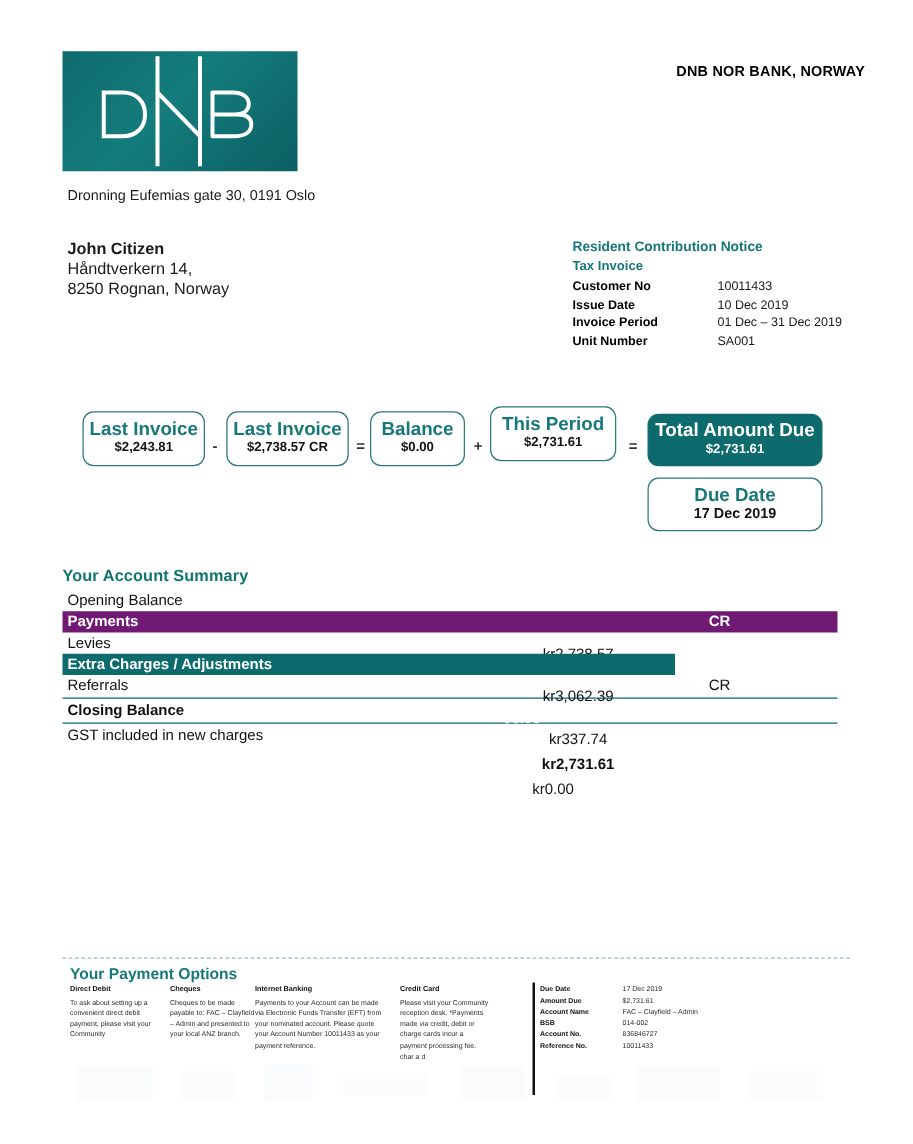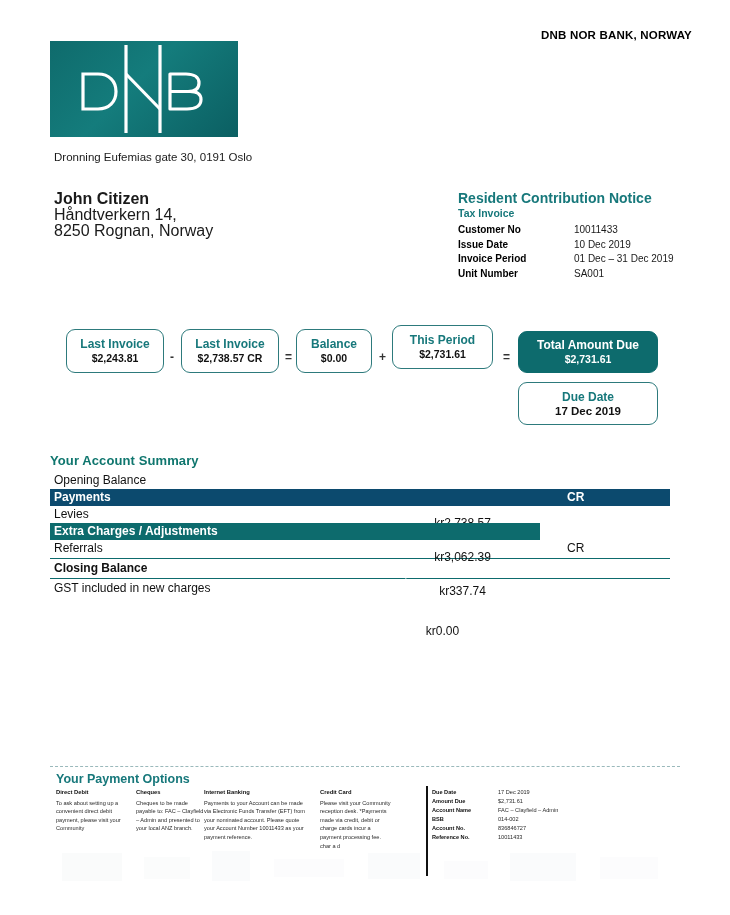--- a/index.html
+++ b/index.html
@@ -29,55 +29,55 @@
     width: 188px;
     height: 96px;
     background: linear-gradient(135deg, #0f6b6c 0%, #147c7c 45%, #0b5f62 100%);
     overflow: hidden;
   }
   .logo-svg { display:block; width:188px; height:96px; }
 
   .bank-name {
     position: absolute;
     right: 38px;
-    top: 29px;
+    top: 52px;
     font-size: 11.5px;
     font-weight: bold;
     letter-spacing: 0.2px;
     color: #000000;
   }
 
   .street-address {
     position: absolute;
     left: 54px;
     top: 151px;
     font-size: 11.5px;
     color: #1a1a1a;
   }
 
   
   .customer {
     position: absolute;
     left: 54px;
     top: 191px;
-    font-size: 16px;
+    font-size: 13px;
     line-height: 16px;
     color: #1a1a1a;
   }
   .customer .name { font-weight: bold; }
 
   
   .meta {
     position: absolute;
     left: 458px;
     top: 191px;
     font-size: 10.5px;
     line-height: 14.6px;
   }
-  .meta .t1 { color:#17787b; font-weight:bold; font-size:14px; }
+  .meta .t1 { color:#17787b; font-weight:bold; font-size:11px; }
   .meta .t2 { color:#17787b; font-weight:bold; font-size:10.5px; }
   .meta table { border-collapse: collapse; margin-top:3px; }
   .meta td { padding:0; font-size:10px; line-height:14.6px; vertical-align: top;}
   .meta td.k { font-weight: bold; color:#000; width:116px; }
   .meta td.v { font-weight: normal; color:#1a1a1a; }
 
   
   .boxrow {
     position: absolute;
     left: 0; top: 320px;
@@ -91,21 +91,21 @@
     background: #ffffff;
     text-align: center;
     display: flex;
     flex-direction: column;
     align-items: center;
     justify-content: center;
   }
   .obox .lbl {
     color: #17787b;
     font-weight: bold;
-    font-size: 12px;
+    font-size: 15px;
     line-height: 14px;
   }
   .obox .amt {
     color: #111111;
     font-weight: bold;
     font-size: 10.5px;
     line-height: 14px;
   }
   .obox.filled {
     background: #0d6b6d;
@@ -146,21 +146,21 @@
   }
   .srow .val {
     position: absolute; left: 320px; width: 185px;
     text-align: center;
     margin-top: 43px;
   }
   .srow .cr {
     position: absolute; left: 517px; width: 30px;
     text-align: left;
   }
-  .srow.hl { background: #0c4a6e; color: #ffffff; font-weight: bold; }
+  .srow.hl { background: #701a75; color: #ffffff; font-weight: bold; }
   .srow.hl .lab, .srow.hl .val, .srow.hl .cr { color:#ffffff; }
   .srow.hl-short { background: transparent; }
   .srow.hl-short .bandbg {
     position:absolute; left:0; top:0; height:17px; width:490px;
     background:#0d6b6d;
   }
   .srow.hl-short .lab, .srow.hl-short .val { color:#ffffff; font-weight:bold; z-index:2;}
   .srow.bold { font-weight: bold; }
   .rule {
     height: 0; border-top: 1.6px solid #0d6b6d; margin: 1px 0 1px 0;
@@ -341,20 +341,21 @@
   <div class="srow">
     <span class="lab">Referrals</span>
     <span class="val">kr337.74</span>
     <span class="cr">CR</span>
   </div>
 
   <div class="rule"></div>
 
   <div class="srow bold">
     <span class="lab">Closing Balance</span>
+    <span class="val">kr2,731.61</span>
     <span class="cr"></span>
   </div>
 
   <div class="rule thin"></div>
 
   <div class="srow">
     <span class="lab">GST included in new charges</span>
     <span class="val" style="left:300px;width:185px;">kr0.00</span>
     <span class="cr"></span>
   </div>

